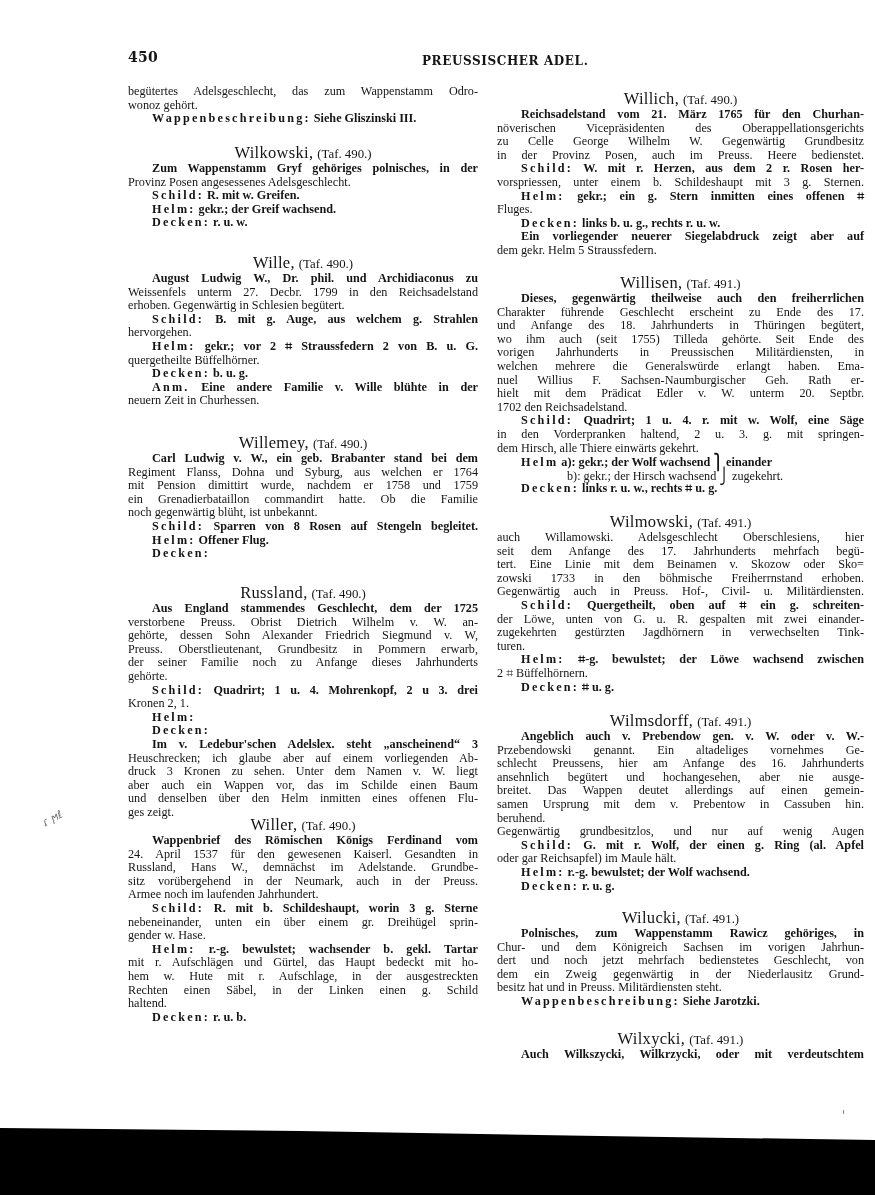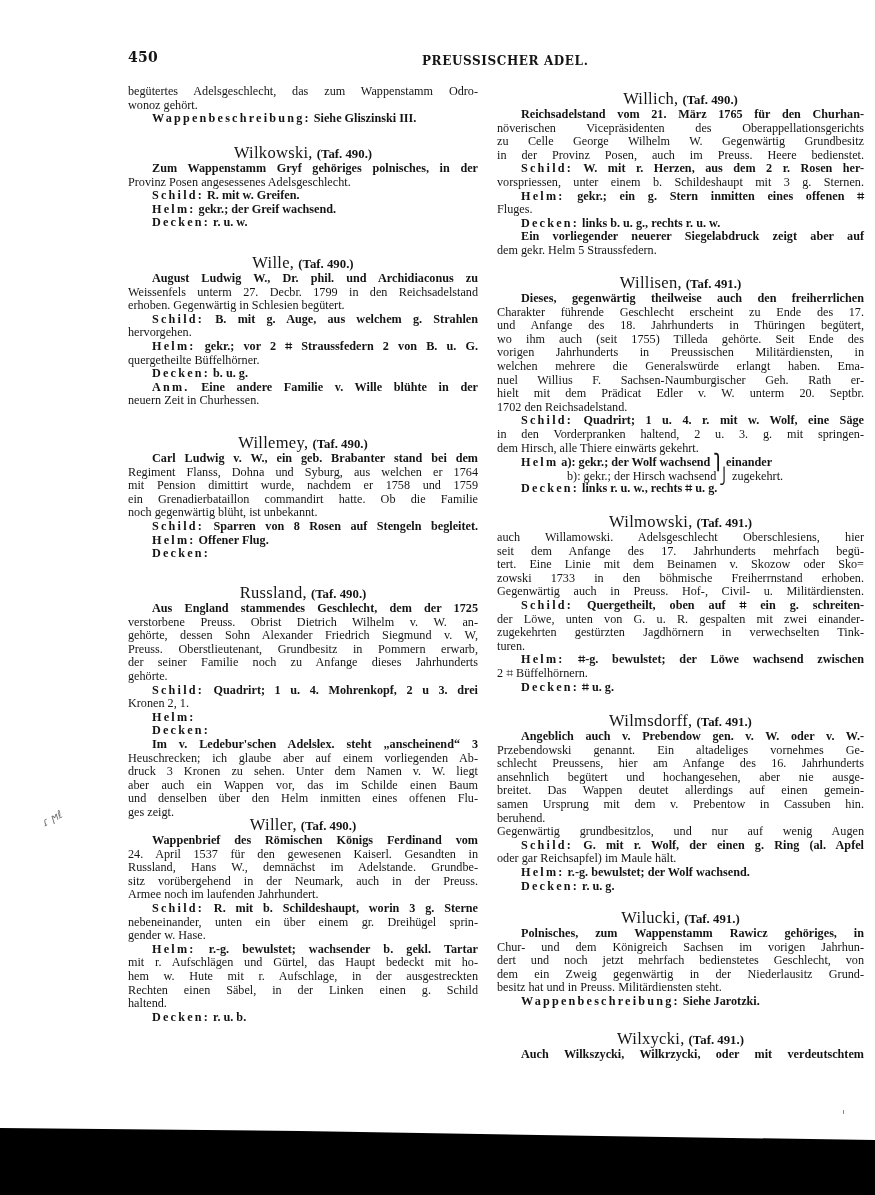--- a/index.html
+++ b/index.html
@@ -17,21 +17,21 @@
   .line {
     display:block; height:13.6px; line-height:13.6px; font-size:12.2px;
     white-space:nowrap; text-align:justify; text-align-last:justify; overflow:visible;
     font-family:"Liberation Serif","DejaVu Serif",serif;
   }
   .line.last { text-align-last:left; }
   .ind1 { padding-left:24px;font-weight:bold; }
   .sp { letter-spacing:2.2px; }
   .heading { display:block; text-align:center; height:18px; line-height:18px; font-family:"Liberation Serif","DejaVu Serif",serif; }
   .heading .nm { font-weight:normal; font-size:16.5px; letter-spacing:0.3px; }
-  .heading .taf { font-size:12.8px; margin-left:4px;font-weight:bold; }
+  .heading .taf { font-size:12.8px; margin-left:4px; }
   .brace { display:inline-block; font-size:13px; transform:scaleY(1.2); margin:0 3px; }
   .marginalia { position:absolute; left:42px; top:812px; font-family:"DejaVu Sans",sans-serif; font-size:11px; color:#777; transform:rotate(-28deg); font-style:italic; }
   .edge-mark { position:absolute; left:843px; top:1110px; width:1px; height:4px; background:#888; }
   .bottom-band { position:absolute; left:0; right:0; bottom:0; height:75px; background:#000; }
   .bottom-slant { position:absolute; left:0; width:875px; top:1124px; height:20px; }
 </style>
 </head>
 <body>
 
 <div class="page-number">450</div>

